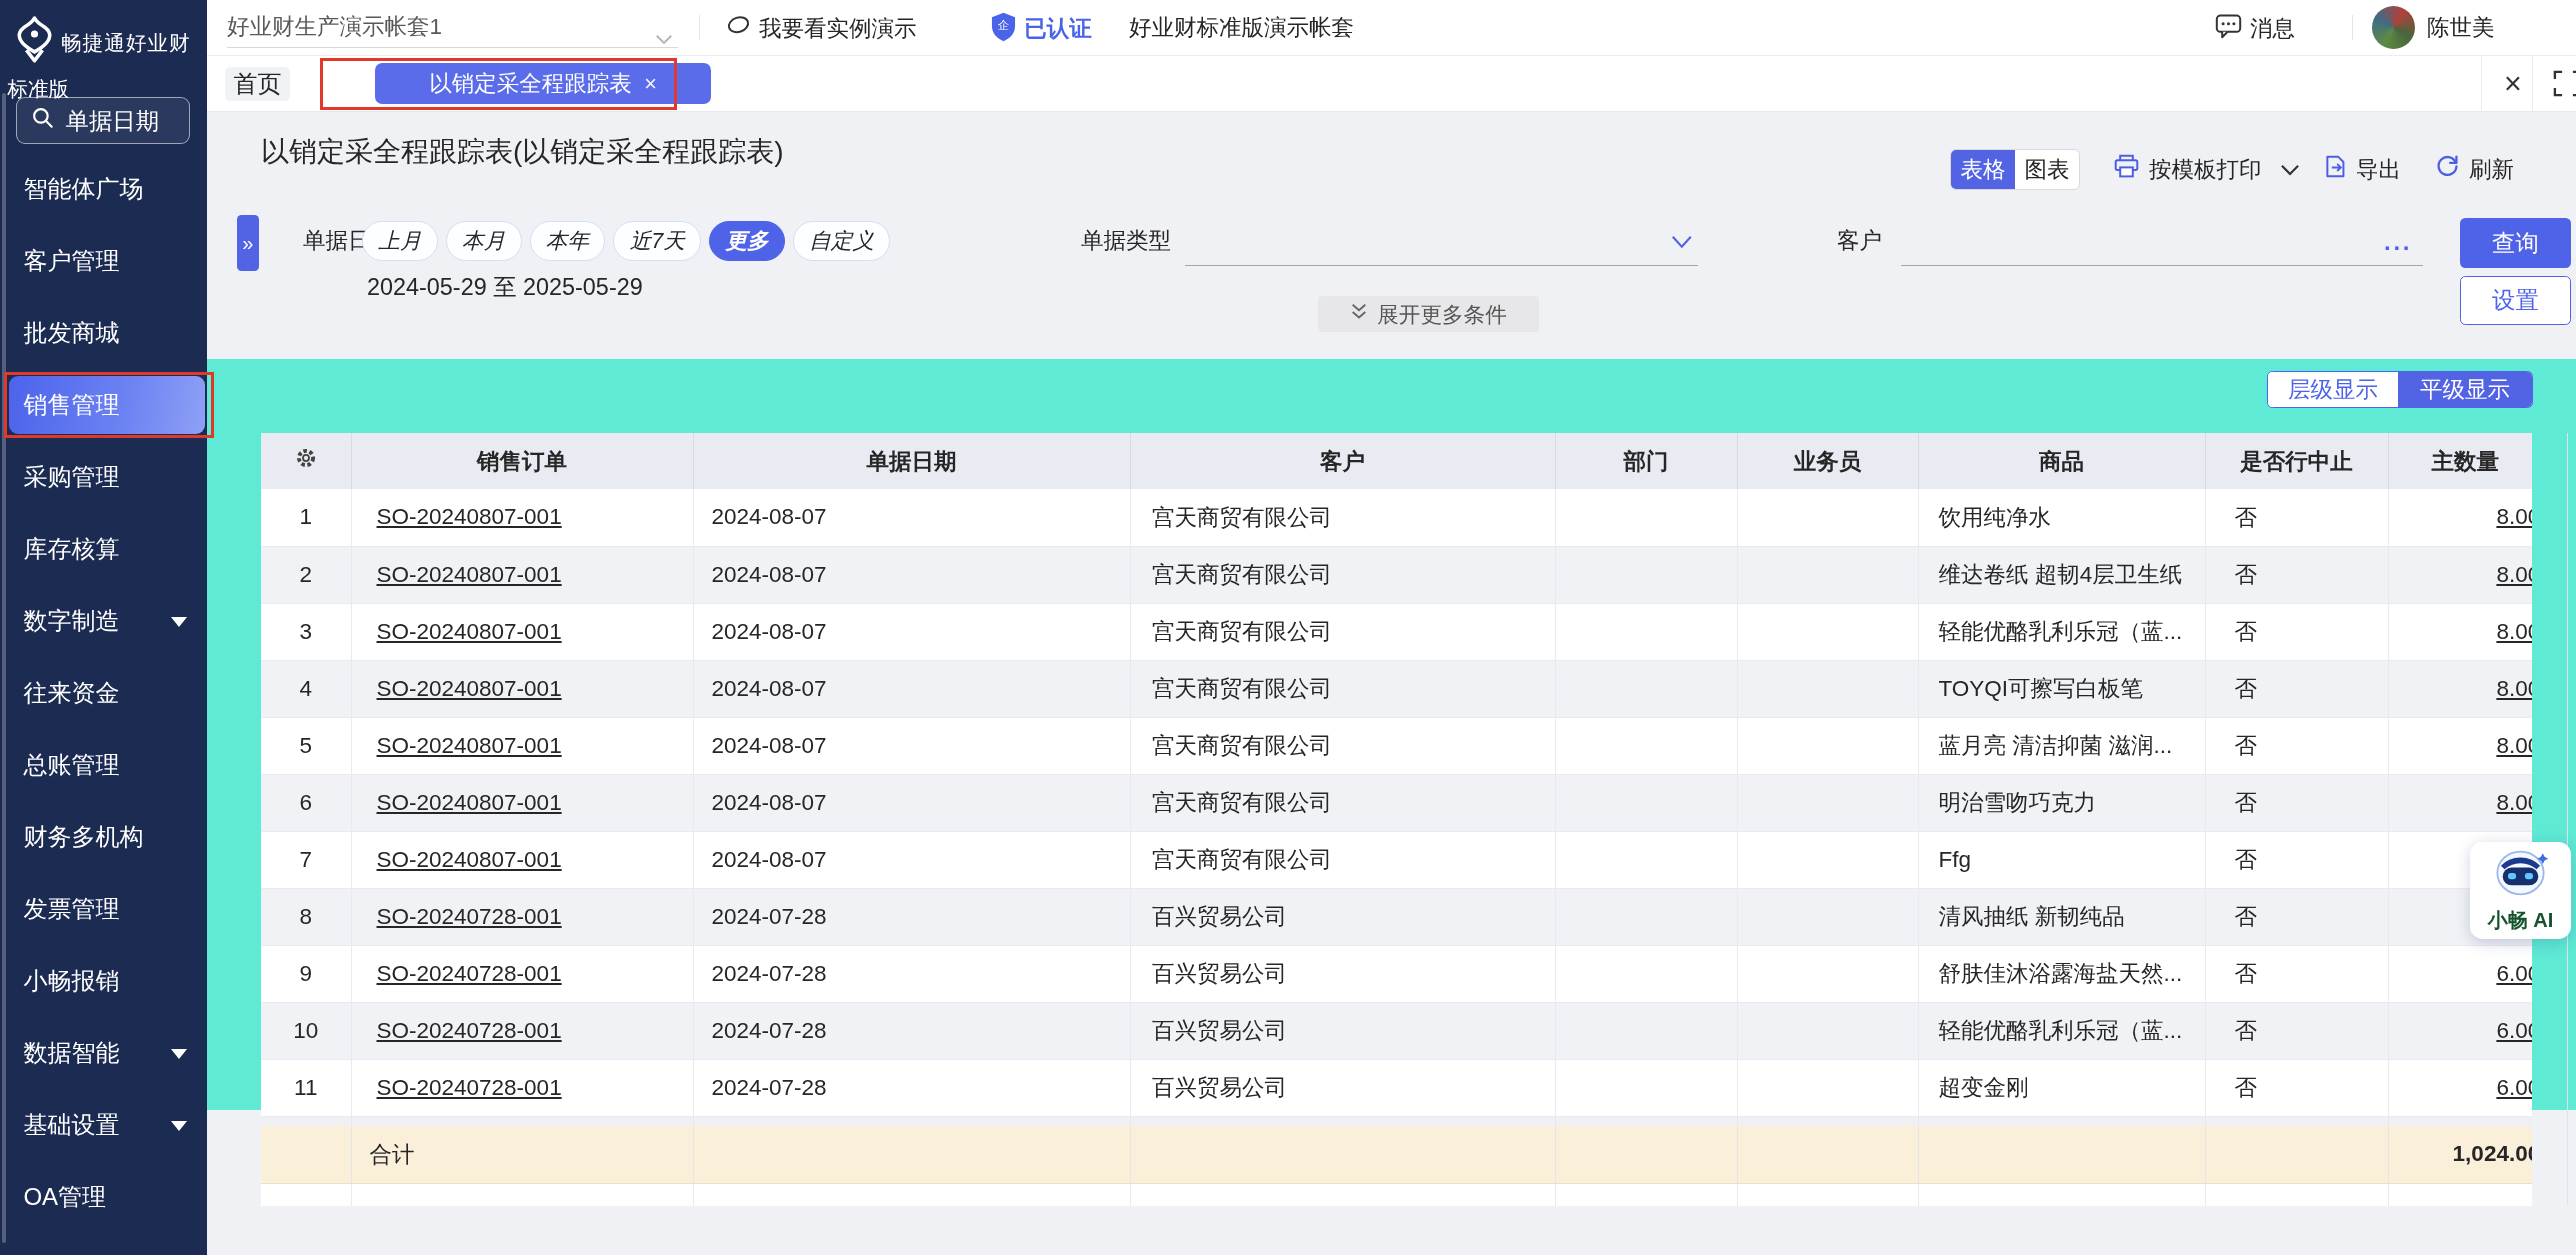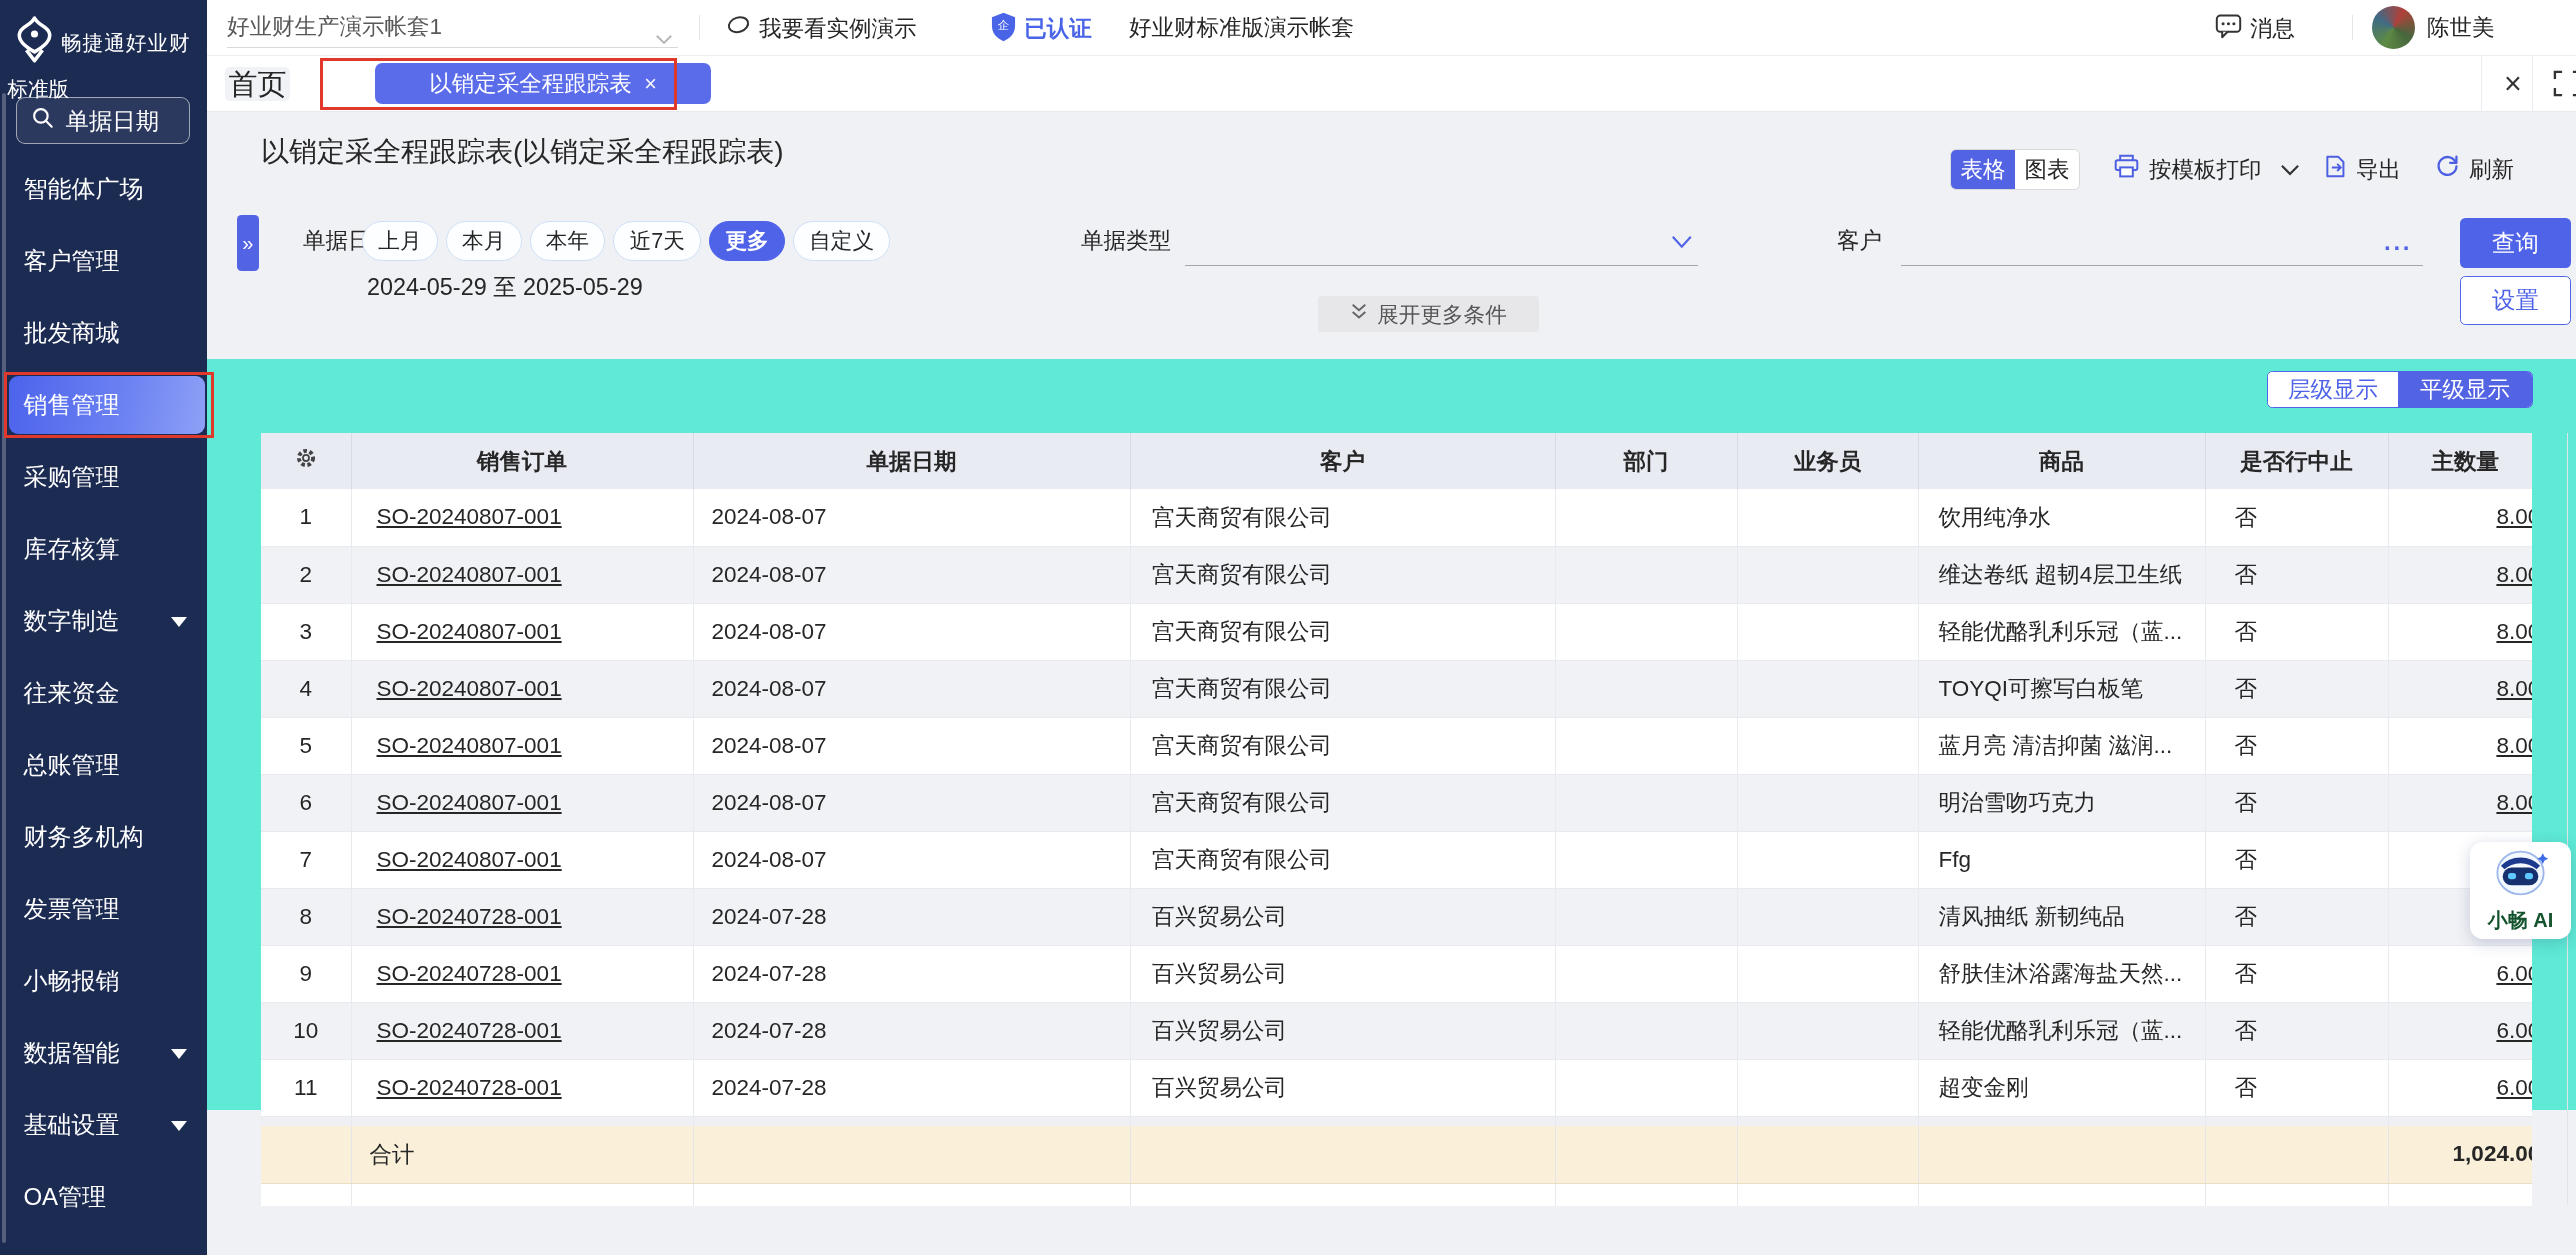--- a/index.html
+++ b/index.html
@@ -37,42 +37,42 @@
   .certtext{font-size:22.5px;font-weight:700;color:#4a64e8;}
   .acctname{position:absolute;left:922px;top:0;height:56px;line-height:56px;font-size:22.5px;color:#262626;}
   .msg{position:absolute;left:2008px;top:0;height:56px;display:flex;align-items:center;gap:8px;font-size:22.5px;color:#262626;}
   .avatar{position:absolute;left:2165px;top:6.3px;width:43px;height:43px;border-radius:50%;
     background:conic-gradient(from 210deg,#5d8a44,#3f6b86,#b0413a,#47663d,#5d8a44);}
   .uname{position:absolute;left:2220px;top:0;height:56px;line-height:56px;font-size:22.5px;color:#262626;}
 
   
   .tabbar{position:absolute;left:207px;top:56px;right:0;height:56px;background:#fff;border-bottom:0.9px solid #e8e9ee;z-index:4;}
   .home{position:absolute;left:18px;top:10.8px;width:65px;height:34px;background:#f0f2f6;border-radius:5.4px;
-    text-align:center;line-height:34px;font-size:29px;color:#262626;cursor:pointer;}
+    text-align:center;line-height:34px;font-size:24px;color:#262626;cursor:pointer;}
   .acttab{position:absolute;left:124px;top:7.2px;width:336px;height:41px;background:#5b6cea;border-radius:7.2px;
     color:#fff;font-size:22.5px;display:flex;align-items:center;justify-content:center;gap:12.6px;cursor:pointer;margin-left:44px;}
   .acttab .x{font-size:21.6px;opacity:.95;}
   .redbox-tab{position:absolute;left:113px;top:1.8px;width:357px;height:52px;border:3.6px solid #e0392b;pointer-events:none;}
   .tabdiv{position:absolute;top:0;width:0.9px;height:56px;background:#ececf0;}
   .closeicon{position:absolute;left:2286px;top:0;width:40px;line-height:54px;text-align:center;font-size:30.5px;color:#333;cursor:pointer;}
   .fsicon{position:absolute;left:2346px;top:14.4px;cursor:pointer;}
 
   
   .main{position:absolute;left:207px;top:111px;right:0;bottom:0;background:#f0f1f5;}
   .pgtitle{position:absolute;left:54px;top:21.6px;font-size:28px;font-weight:500;color:#262626;}
   .viewtoggle{position:absolute;left:1743px;top:38px;height:41px;display:flex;border:0.9px solid #d9d9d9;
     border-radius:6px;overflow:hidden;background:#fff;}
   .seg{width:64px;text-align:center;line-height:40px;font-size:22.5px;color:#262626;cursor:pointer;}
   .seg.on{background:#5263e3;color:#fff;}
   .toolbtn{position:absolute;top:38px;height:41px;display:flex;align-items:center;gap:9px;font-size:22.5px;color:#262626;cursor:pointer;}
 
   .collapsebtn{position:absolute;left:30px;top:104px;width:21.6px;height:56px;background:#5263e3;border-radius:4.5px;
     color:#fff;display:flex;align-items:center;justify-content:center;font-size:20px;cursor:pointer;}
   .flabel{position:absolute;top:110px;height:40px;line-height:40px;font-size:22.5px;color:#262626;}
-  #pill-row{position:absolute;left:155px;top:110px;display:flex;gap:8px;}
+  #pill-row{position:absolute;left:155px;top:110px;display:flex;gap:8px;font-style:italic;}
   .pill{height:40px;border:0.9px solid #cfe0f7;border-radius:20px;background:#fdfeff;padding:0 15.3px;
     line-height:38px;font-size:21.6px;color:#262626;cursor:pointer;}
   .pill.on{background:#4f63e8;border-color:#4f63e8;color:#fff;font-weight:600;}
   .daterange{position:absolute;left:160px;top:160px;font-size:23.4px;color:#262626;}
   .ufield{position:absolute;top:110px;height:45px;border-bottom:0.9px solid #a6a6a6;cursor:text;}
   #doctype-field{left:978px;width:513px;}
   #customer-field{left:1694px;width:522px;}
   .fchev{position:absolute;right:5.4px;bottom:12.6px;}
   .dots{position:absolute;right:10.8px;bottom:9px;color:#4f63e8;font-size:24px;font-weight:700;letter-spacing:2.7px;cursor:pointer;}
   .qbtn{position:absolute;left:2253px;top:107px;width:111px;height:50px;background:#4f63e8;color:#fff;

